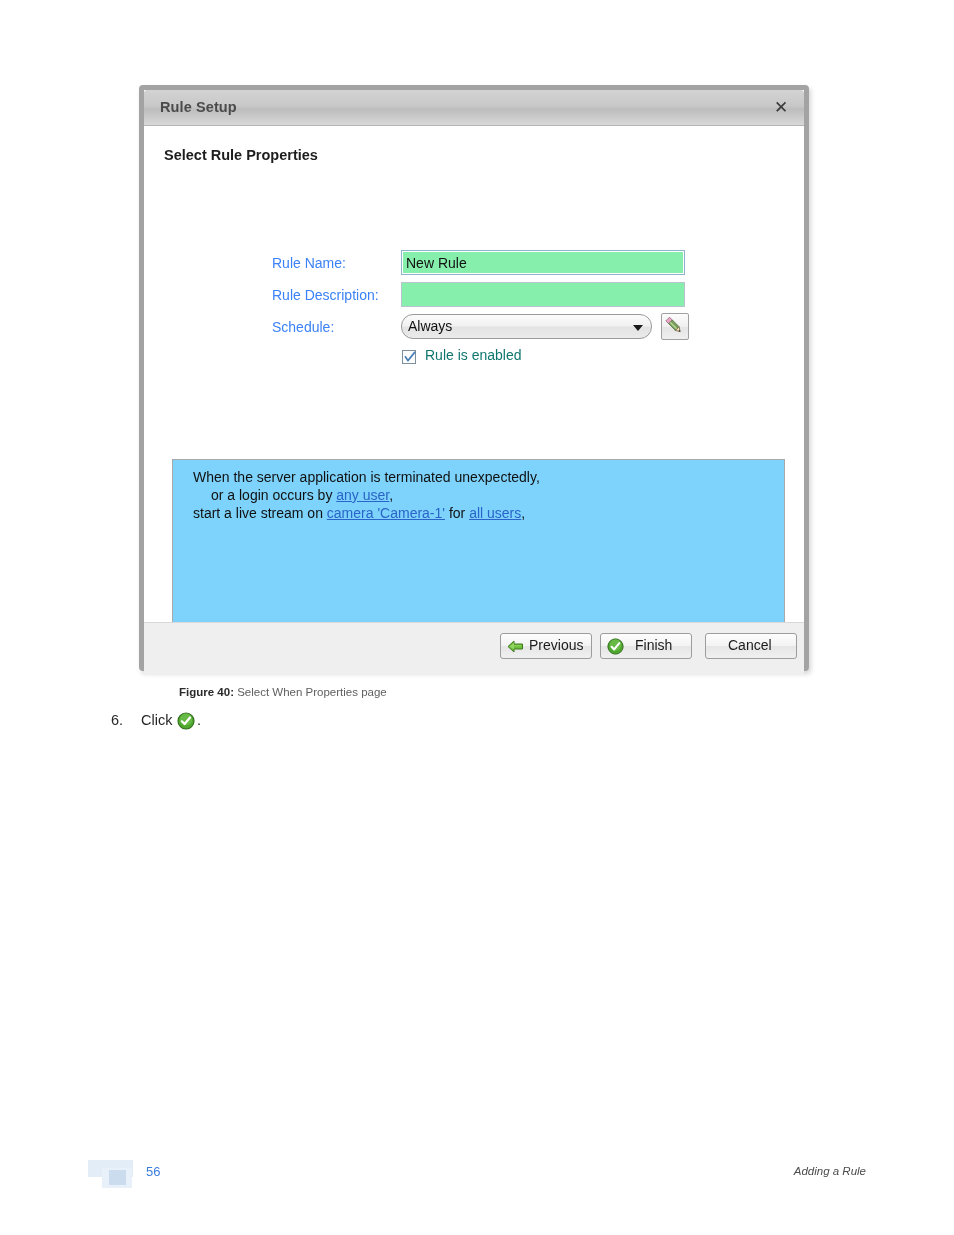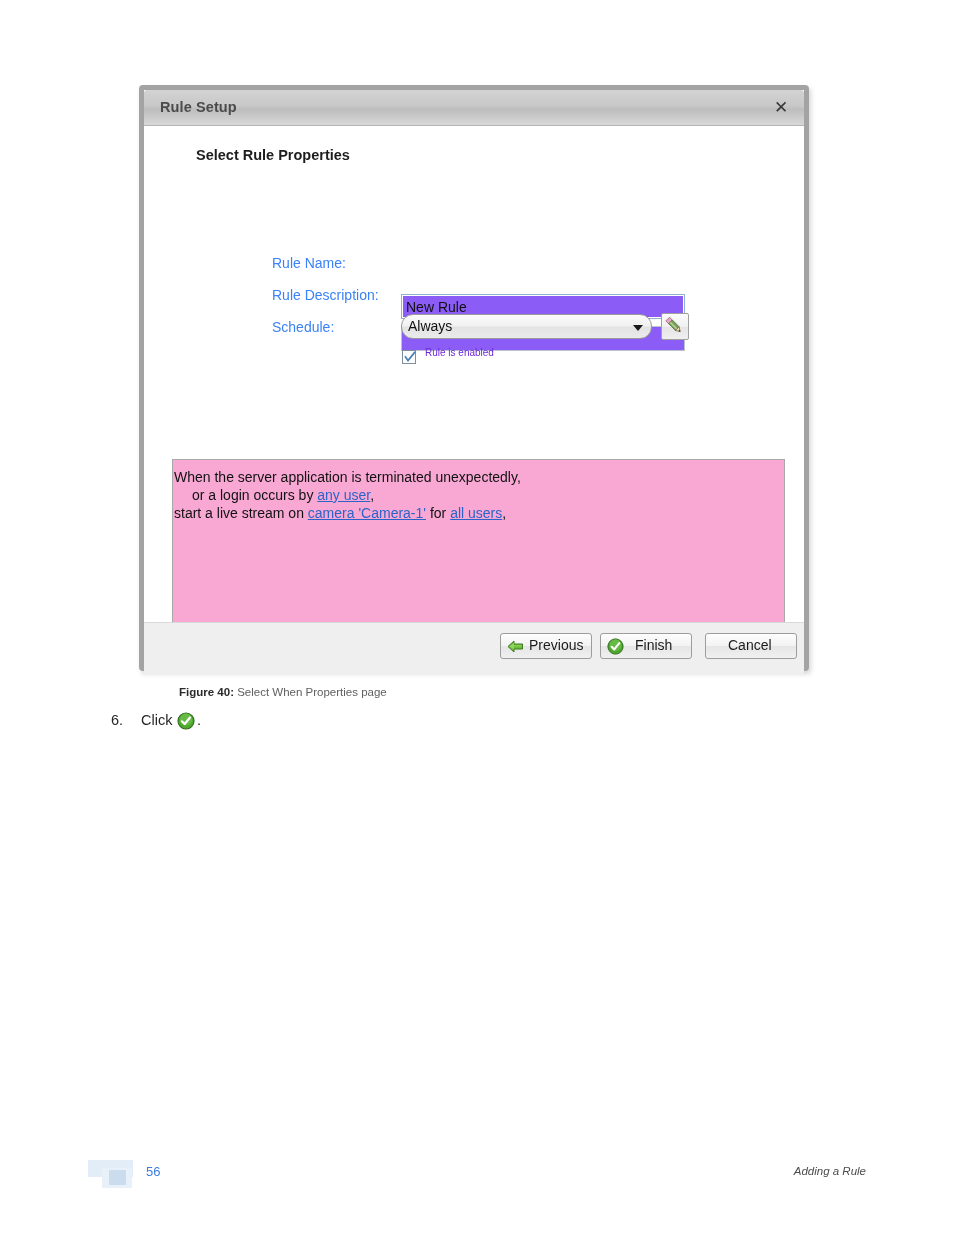--- a/index.html
+++ b/index.html
@@ -65,21 +65,20 @@
     background: #ffffff;
   }
 
   .section-heading {
     position: absolute;
     left: 20px;
     top: 21px;
     font-size: 14.5px;
     font-weight: bold;
     color: #1d1d1d;
-    margin-left: 32px;
   }
 
   
   .form {
     position: absolute;
     left: 0;
     top: 124px;
     width: 100%;
   }
   .form-row {
@@ -94,27 +93,26 @@
     color: #3b82f6;
   }
   .text-input {
     position: absolute;
     left: 257px;
     top: 0;
     width: 284px;
     height: 25px;
     box-sizing: border-box;
     border: 1px solid #b8c5cf;
-    background: #8b5cf6;
+    background: #86efac;
     font-family: "Liberation Sans", sans-serif;
     font-size: 14px;
     color: #111111;
     padding: 0 4px;
     outline: none;
-    margin-top: 44px;
   }
   .text-input.focused {
     border: 1px solid #8fb3cc;
     box-shadow: inset 0 0 0 1px #ffffff;
   }
 
   .select-wrap {
     position: absolute;
     left: 257px;
     top: 0;
@@ -170,35 +168,35 @@
     box-sizing: border-box;
     border: 1px solid #7d8f9c;
     background: #fdfdfd;
     cursor: pointer;
   }
   .checkbox svg { position: absolute; left: 0; top: -1px; }
   .checkbox-label {
     position: absolute;
     left: 281px;
     top: 1px;
-    font-size: 10px;
-    color: #6d28d9;
+    font-size: 14px;
+    color: #0f766e;
   }
 
   
   .summary-box {
     position: absolute;
     left: 28px;
     top: 333px;
     width: 613px;
     height: 165px;
     box-sizing: border-box;
     border: 1px solid #a9a9a9;
-    background: #f9a8d4;
-    padding: 8px 8px 0 1px;
+    background: #7dd3fc;
+    padding: 8px 8px 0 20px;
   }
   .summary-line {
     font-size: 14px;
     color: #111111;
     line-height: 18px;
     white-space: nowrap;
   }
   .summary-line.indent { padding-left: 18px; }
   .sum-link {
     color: #2a64c8;

